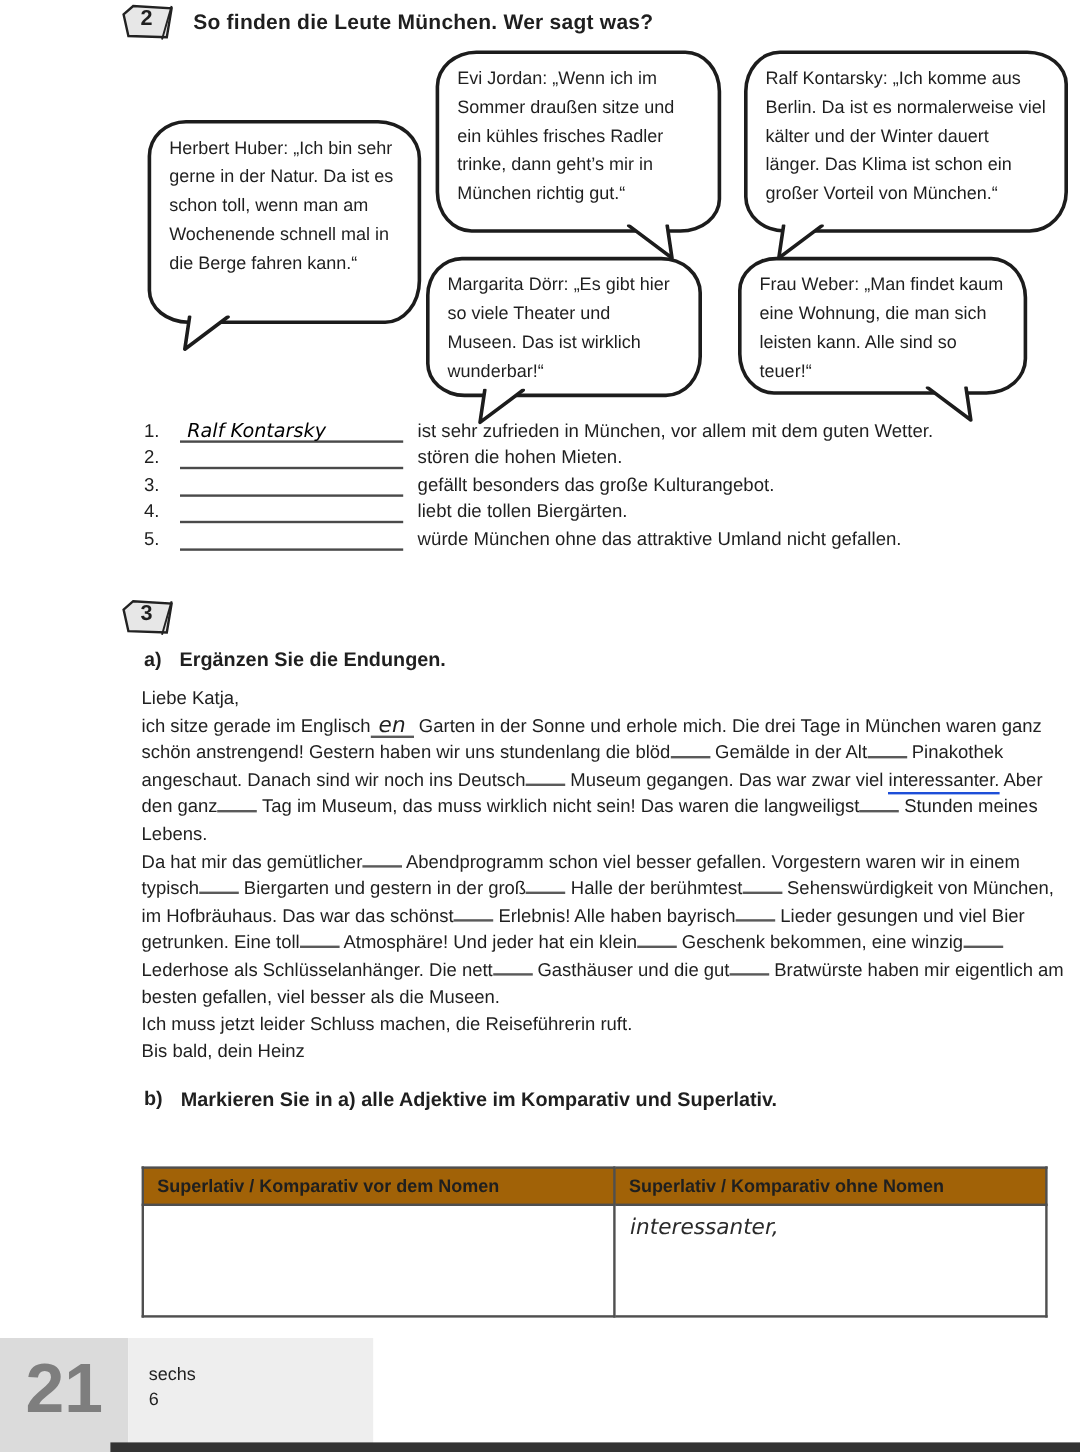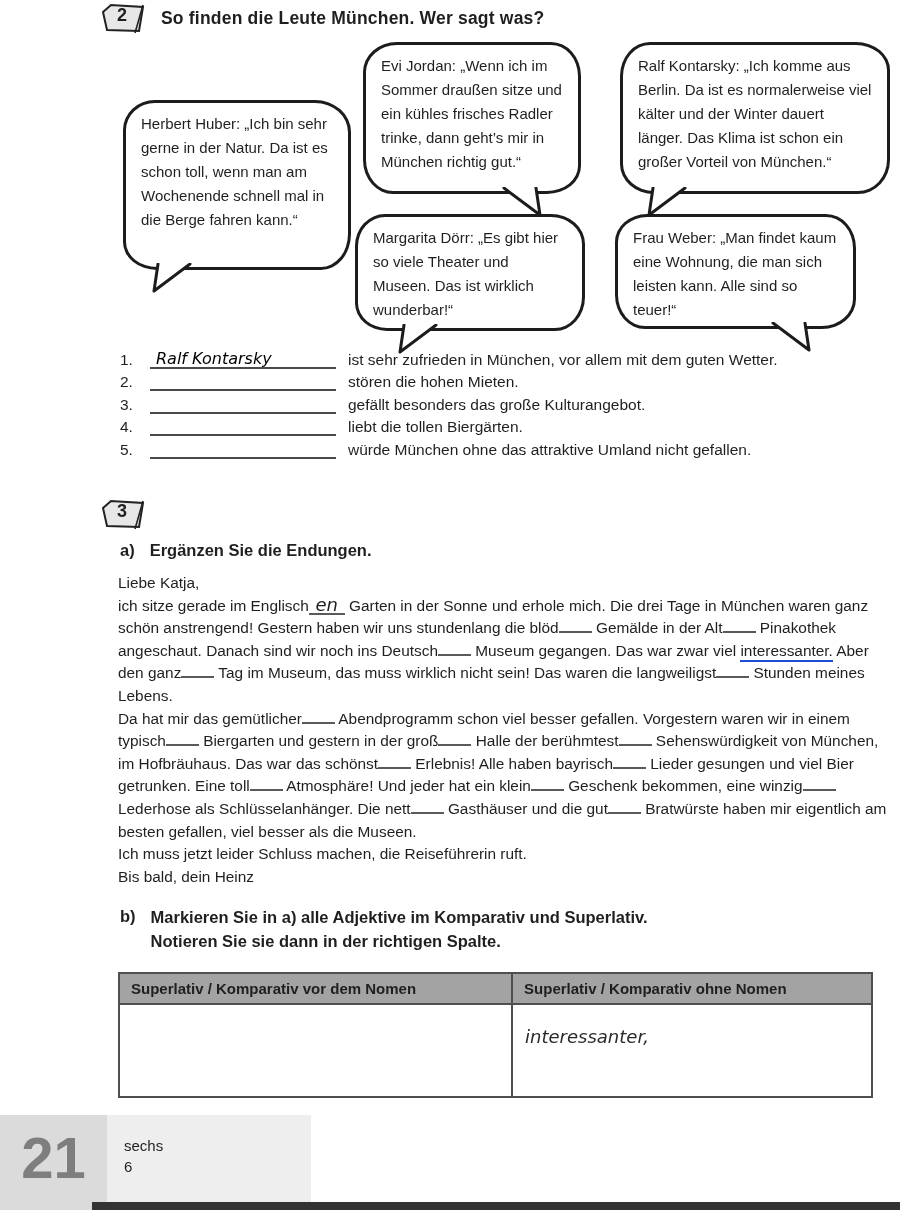--- a/index.html
+++ b/index.html
@@ -15,21 +15,21 @@
                 font-size:18px; font-weight:bold; }
   .ex-title { font-size:17.5px; font-weight:bold; letter-spacing:.2px; }
 
   
   .bubble { position:absolute; background:#fff; border:3px solid #1c1c1c;
             padding:9px 14px 8px 15px; font-size:15px; line-height:24px; }
   .tail { position:absolute; width:44px; height:30px; bottom:-26px; }
   .tail.flip { transform:scaleX(-1); }
   .b-herbert   { left:123px; top:100px; width:228px; height:170px;
                  border-radius:32px 36px 30px 34px / 30px 32px 36px 28px; }
-  .b-evi       { left:363px; top:42px;  width:218px; height:152px;
+  .b-evi       { left:363px; top:42px;  width:238px; height:152px;
                  border-radius:34px 30px 34px 30px / 30px 34px 28px 34px; }
   .b-ralf      { left:620px; top:42px;  width:270px; height:152px;
                  border-radius:30px 34px 32px 34px / 34px 28px 34px 30px; }
   .b-margarita { left:355px; top:214px; width:230px; height:117px;
                  border-radius:30px 34px 30px 32px / 32px 30px 34px 28px; }
   .b-weber     { left:615px; top:214px; width:241px; height:115px;
                  border-radius:32px 30px 34px 30px / 28px 34px 30px 34px; }
 
   
   .fill-list { position:absolute; left:120px; top:346px; font-size:15.5px; }
@@ -54,23 +54,23 @@
   .hw-line span { font-family:"DejaVu Sans", sans-serif; font-style:italic; font-size:18px; }
   .marked { border-bottom:2px solid #1d4ed8; padding-bottom:1px; }
 
   .part-b { position:absolute; left:120px; top:906px; display:flex; gap:15px; }
   .part-b .lines { font-weight:bold; font-size:16.5px; line-height:23.5px; }
 
   
   .adj-table { position:absolute; left:118px; top:972px; width:755px;
                border-collapse:collapse; }
   .adj-table th, .adj-table td { border:2px solid #4f4f4f; }
-  .adj-table th { background:#a3a3a3; text-align:left; font-size:15px;
+  .adj-table th { background:#a16207; text-align:left; font-size:15px;
                   padding:6px 11px; height:31px; }
-  .adj-table td { height:93px; vertical-align:top; padding:21px 12px; }
+  .adj-table td { height:93px; vertical-align:top; padding:7px 12px; }
   .adj-table .hw-cell { font-family:"DejaVu Sans", sans-serif; font-style:italic;
                         font-size:18px; color:#2a2a2a; }
   .col-left { width:52.2%; }
 
   
   .f-box1 { position:absolute; left:0; top:1115px; width:107px; height:95px;
             background:#dbdbdb; display:flex; align-items:center; justify-content:center; }
   .f-box1 .pnum { font-size:58px; font-weight:bold; color:#7e7e7e; padding-bottom:10px; }
   .f-box2 { position:absolute; left:107px; top:1115px; width:204px; height:95px;
             background:#eeeeee; padding:20px 0 0 17px; font-size:15px; line-height:21px; }
@@ -185,21 +185,20 @@
     <span class="part-label">a)</span>
     <span class="part-label">Ergänzen Sie die Endungen.</span>
   </div>
 
   <div class="letter" id="letter"><span>Liebe Katja,</span><br><span>ich sitze gerade im Englisch</span><span class="hw-line"><span>en</span></span><span> Garten in der Sonne und erhole mich. Die drei Tage in München waren ganz schön anstrengend! Gestern haben wir uns stundenlang die blöd</span><span class="blank"></span><span> Gemälde in der Alt</span><span class="blank"></span><span> Pinakothek angeschaut. Danach sind wir noch ins Deutsch</span><span class="blank"></span><span> Museum gegangen. Das war zwar viel </span><span class="marked">interessanter.</span><span> Aber den ganz</span><span class="blank"></span><span> Tag im Museum, das muss wirklich nicht sein! Das waren die langweiligst</span><span class="blank"></span><span> Stunden meines Lebens.</span><br><span>Da hat mir das gemütlicher</span><span class="blank"></span><span> Abendprogramm schon viel besser gefallen. Vorgestern waren wir in einem typisch</span><span class="blank"></span><span> Biergarten und gestern in der groß</span><span class="blank"></span><span> Halle der berühmtest</span><span class="blank"></span><span> Sehenswürdigkeit von München, im Hofbräuhaus. Das war das schönst</span><span class="blank"></span><span> Erlebnis! Alle haben bayrisch</span><span class="blank"></span><span> Lieder gesungen und viel Bier getrunken. Eine toll</span><span class="blank"></span><span> Atmosphäre! Und jeder hat ein klein</span><span class="blank"></span><span> Geschenk bekommen, eine winzig</span><span class="blank"></span><span> Lederhose als Schlüsselanhänger. Die nett</span><span class="blank"></span><span> Gasthäuser und die gut</span><span class="blank"></span><span> Bratwürste haben mir eigentlich am besten gefallen, viel besser als die Museen.</span><br><span>Ich muss jetzt leider Schluss machen, die Reiseführerin ruft.</span><br><span>Bis bald, dein Heinz</span></div>
 
   <div class="part-b">
     <span class="part-label" style="padding-top:1px;">b)</span>
     <div class="lines">
       <div>Markieren Sie in a) alle Adjektive im Komparativ und Superlativ.</div>
-      <div>Notieren Sie sie dann in der richtigen Spalte.</div>
     </div>
   </div>
 
   <table class="adj-table">
     <tbody>
         <tr>
       <th class="col-left">Superlativ / Komparativ vor dem Nomen</th>
       <th>Superlativ / Komparativ ohne Nomen</th>
     </tr>
     <tr>

